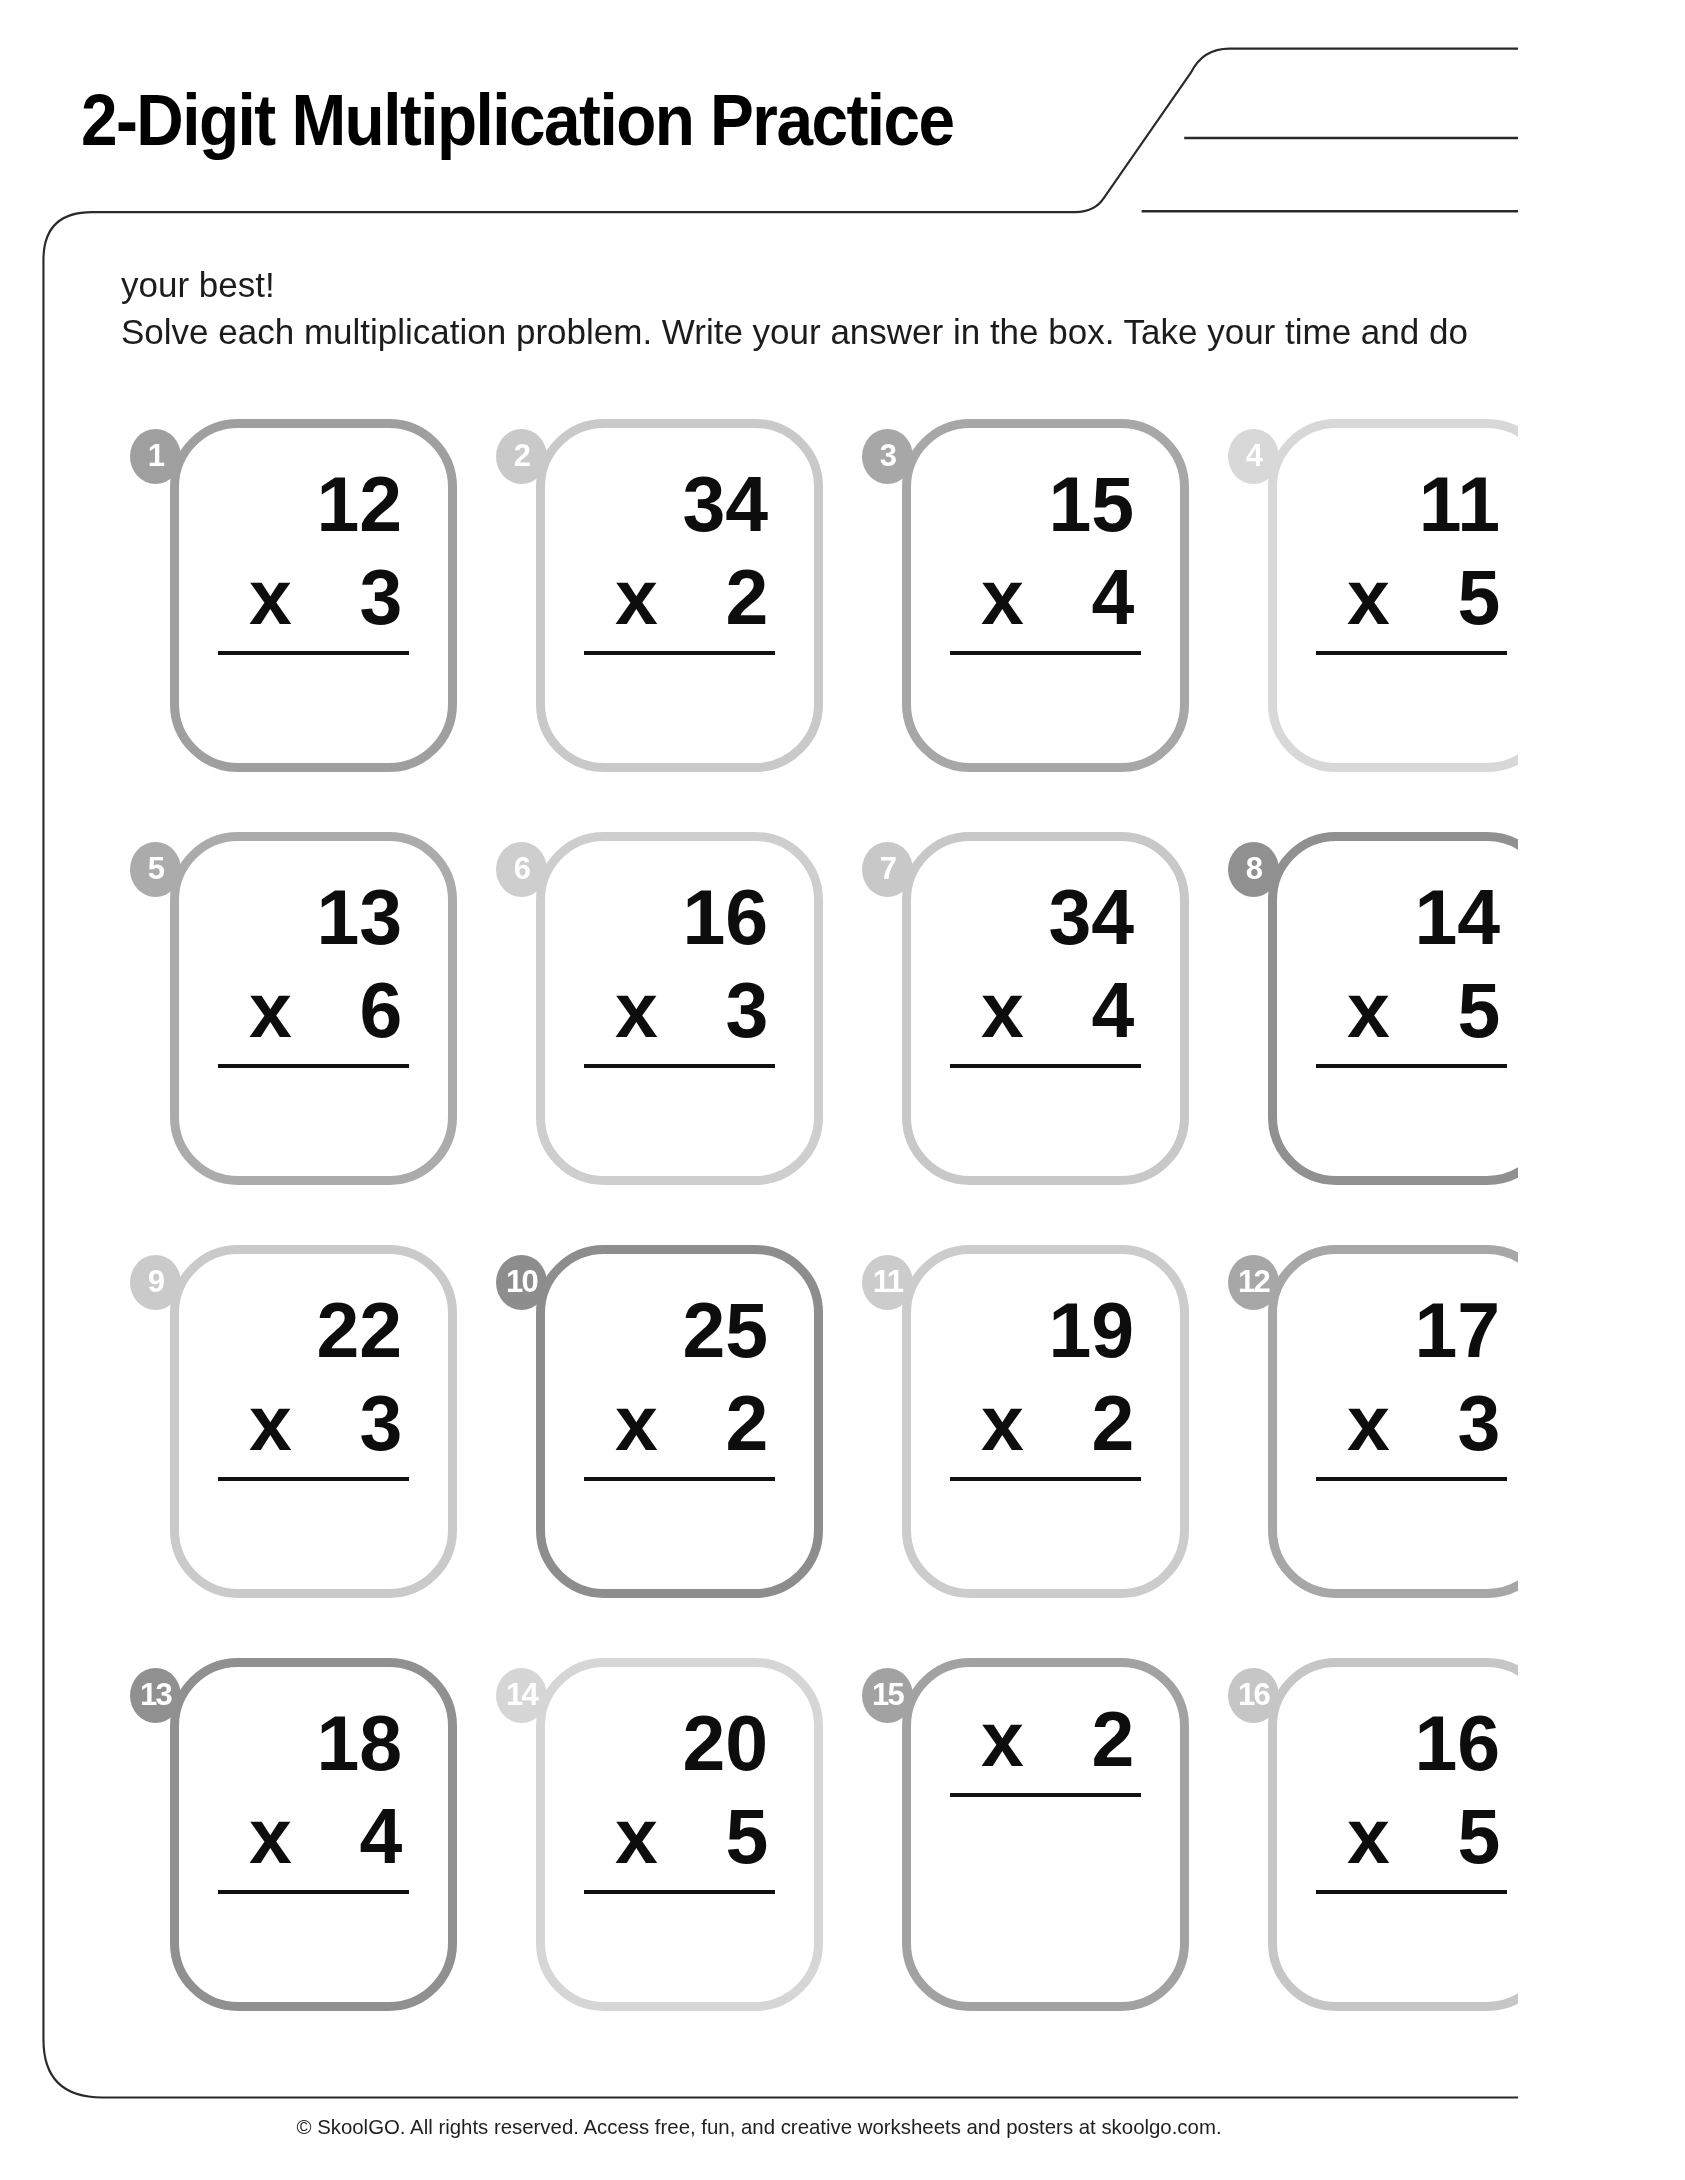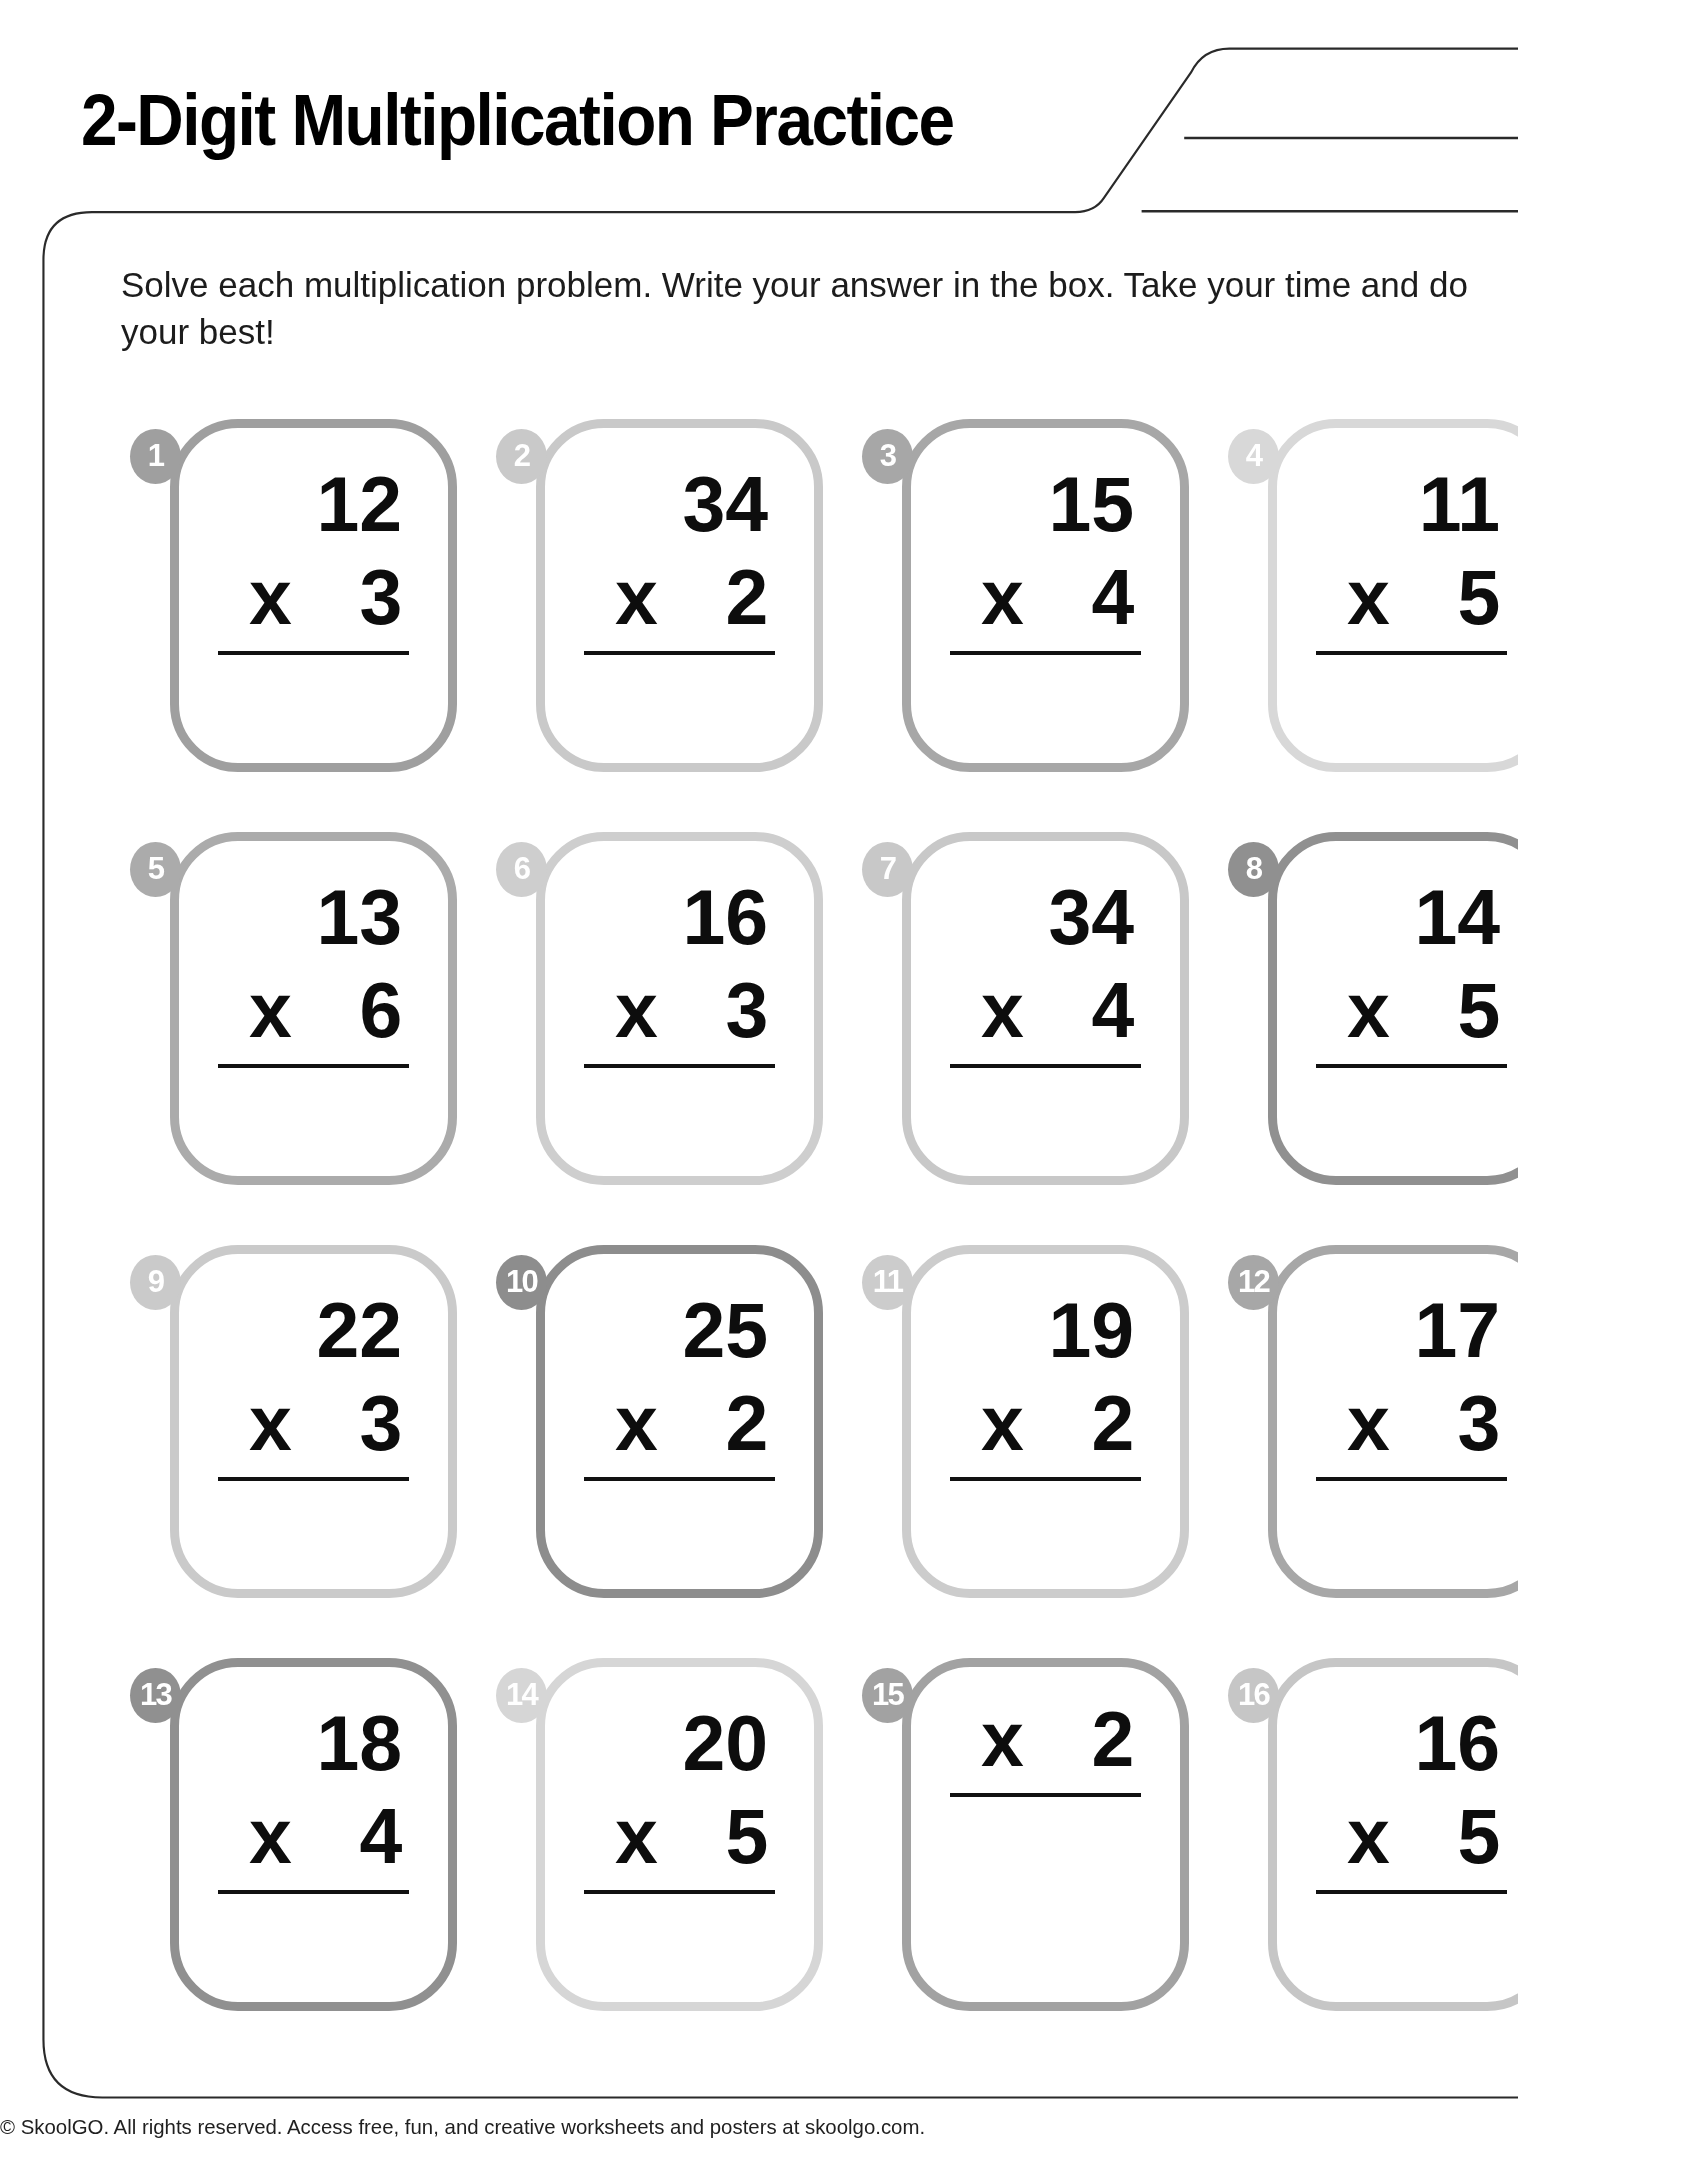--- a/index.html
+++ b/index.html
@@ -105,20 +105,21 @@
   .ans-line {
     height: 0;
     border-bottom: 4.3px solid #111111;
     margin-top: 15.3px;
   }
   .footer {
     position: absolute;
     left: 0;
     top: 2116px;
     width: 100%;
+    text-align: center;
     font-size: 20.4px;
     color: #1f1f1f;
   }
 </style>
 </head>
 <body>
 
 <div class="page">
 
   <svg class="frame-svg" width="1686" height="2181" viewBox="0 0 1979 2560">
@@ -135,22 +136,22 @@
              L 120 2462
              Q 51 2462 51 2394
              Z" fill="#ffffff" stroke="#2a2a2a" stroke-width="2.5"></path>
     <line x1="1390" y1="162" x2="1897" y2="162" stroke="#2a2a2a" stroke-width="3"></line>
     <line x1="1340" y1="248" x2="1897" y2="248" stroke="#2a2a2a" stroke-width="3"></line>
   </svg>
 
   <h1 class="title">2-Digit Multiplication Practice</h1>
 
   <p class="instructions">
+    <span>your best!</span>
     <span>Solve each multiplication problem. Write your answer in the box. Take your time and do</span>
-    <span>your best!</span>
   </p>
 
   <div class="grid">
   <div class="pbox" style="border-color: rgb(159, 159, 159);">
     <div class="badge" style="background: rgb(159, 159, 159);">1</div>
     <div class="problem">
       <div class="top-num">12</div>
       <div class="mul-row">
         <span>x</span>
         <span>3</span>

